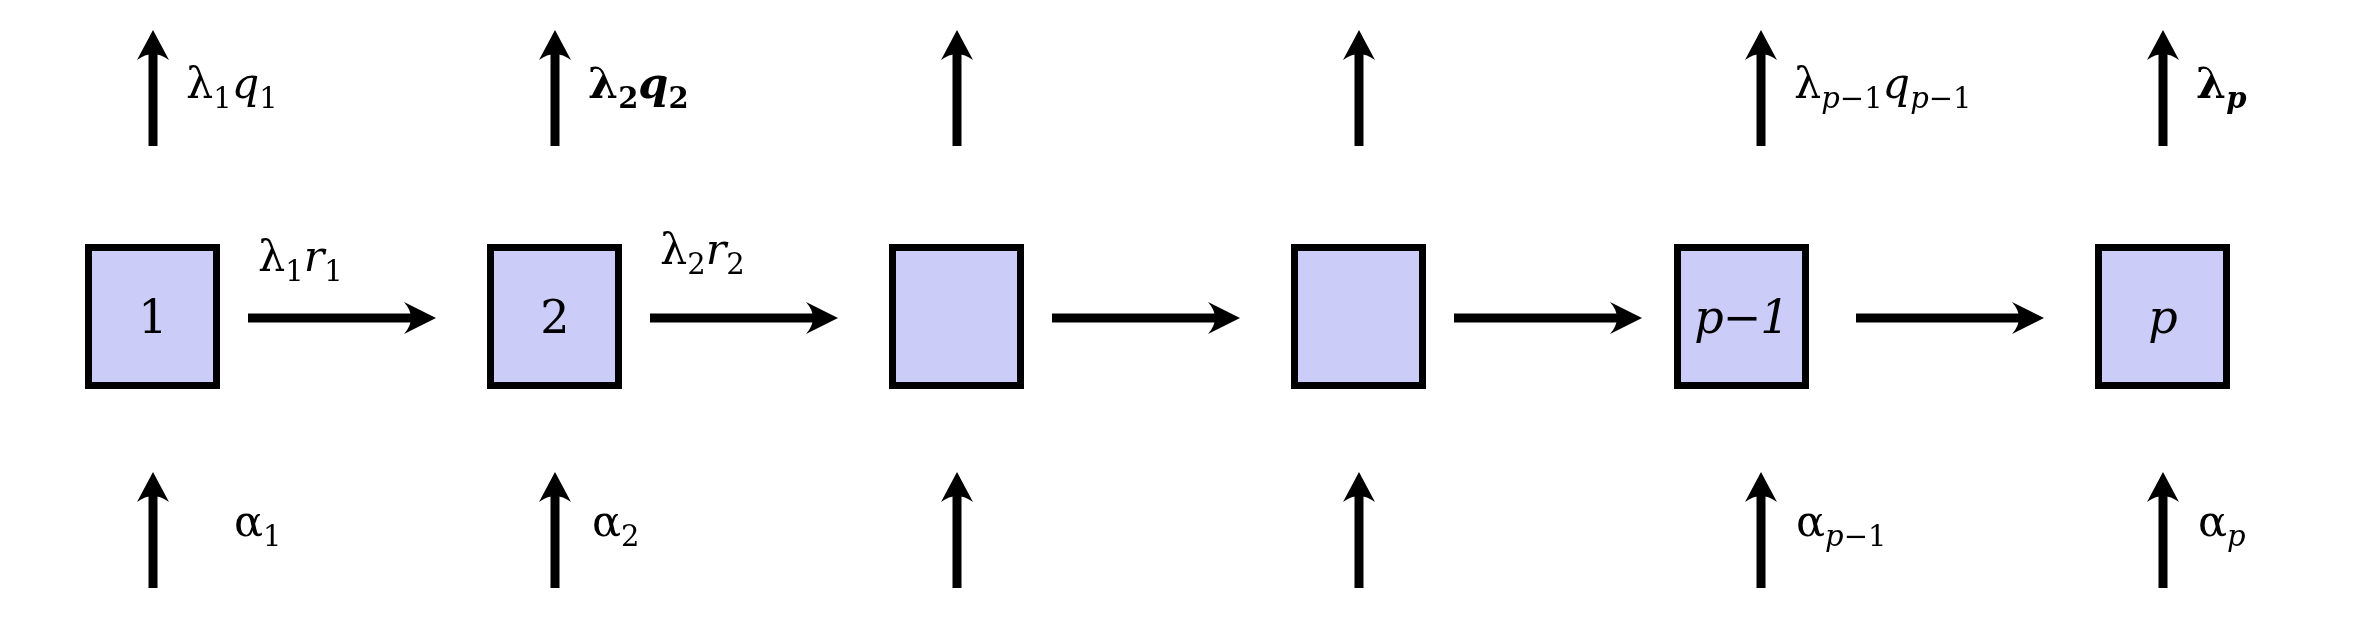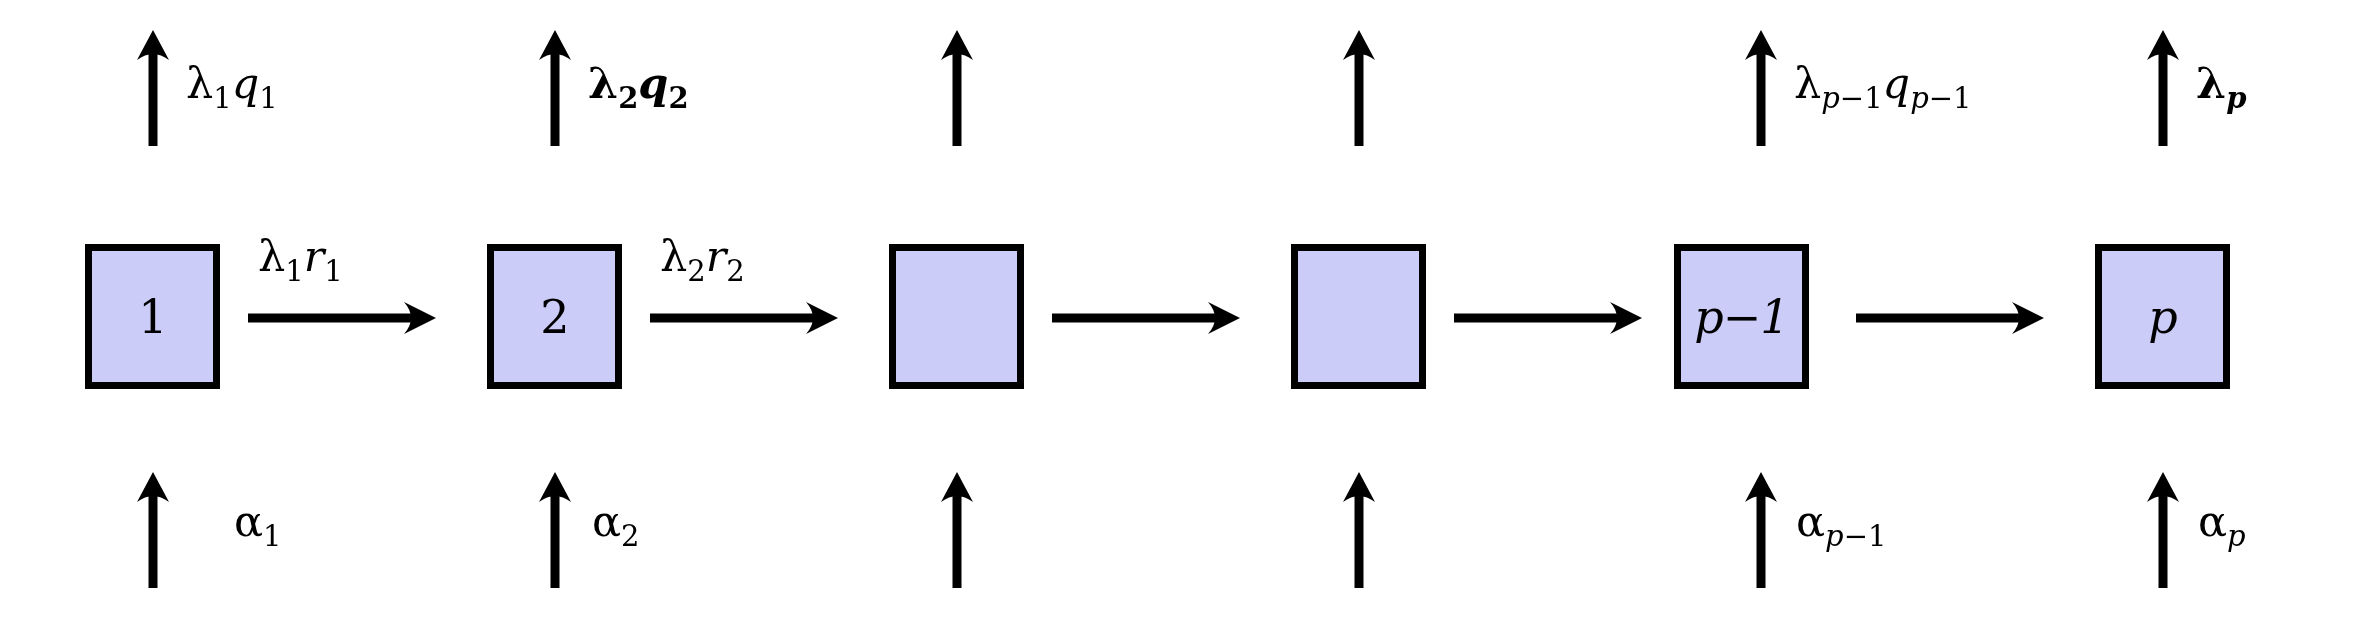--- a/index.html
+++ b/index.html
@@ -134,21 +134,21 @@
     <path d="M190 22 L158 38 Q172 22 158 6 Z" fill="#000"></path>
   </svg>
   <svg class="arrow-h" style="left:1854px;top:296px;" width="192" height="44" viewBox="0 0 192 44">
     <line x1="2" y1="22" x2="168" y2="22" stroke="#000" stroke-width="9"></line>
     <path d="M190 22 L158 38 Q172 22 158 6 Z" fill="#000"></path>
   </svg>
 
   <div class="lab" style="left:258px;top:235px;">
     <span class="gk">λ</span><span class="sub"><span class="dg">1</span></span><i>r</i><span class="sub"><span class="dg">1</span></span>
   </div>
-  <div class="lab" style="left:660px;top:235px;">
+  <div class="lab" style="left:660px;top:228px;">
     <span class="gk">λ</span><span class="sub"><span class="dg">2</span></span><i>r</i><span class="sub"><span class="dg">2</span></span>
   </div>
 
   <svg class="arrow-v" style="left:132px;top:470px;" width="42" height="120" viewBox="0 0 42 120">
     <line x1="21" y1="118" x2="21" y2="22" stroke="#000" stroke-width="9"></line>
     <path d="M21 2 L37 32 Q21 20 5 32 Z" fill="#000"></path>
   </svg>
   <svg class="arrow-v" style="left:534px;top:470px;" width="42" height="120" viewBox="0 0 42 120">
     <line x1="21" y1="118" x2="21" y2="22" stroke="#000" stroke-width="9"></line>
     <path d="M21 2 L37 32 Q21 20 5 32 Z" fill="#000"></path>

